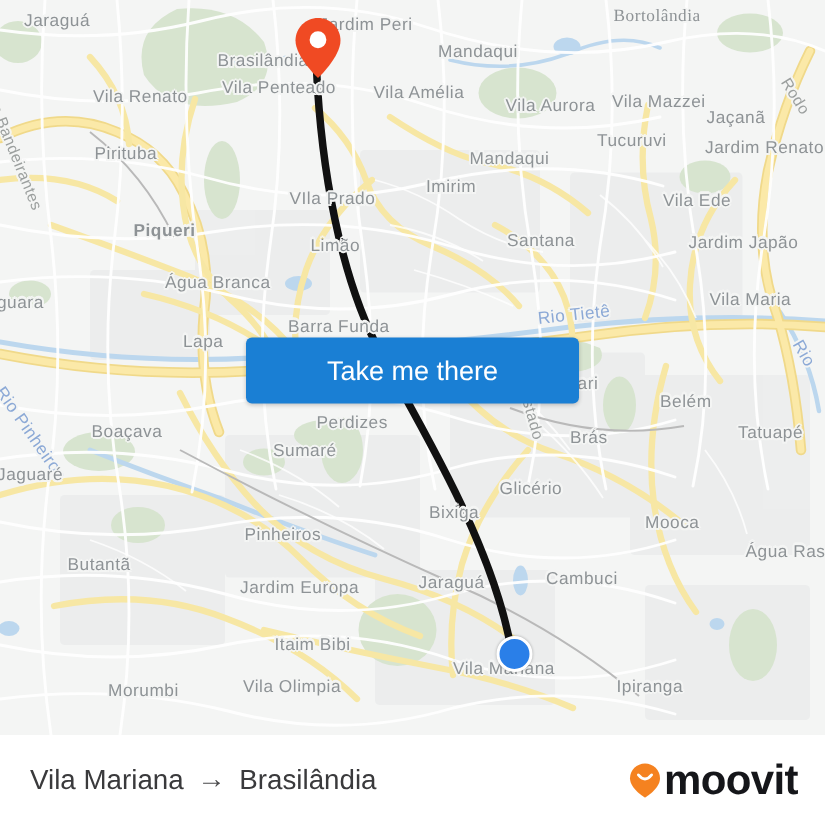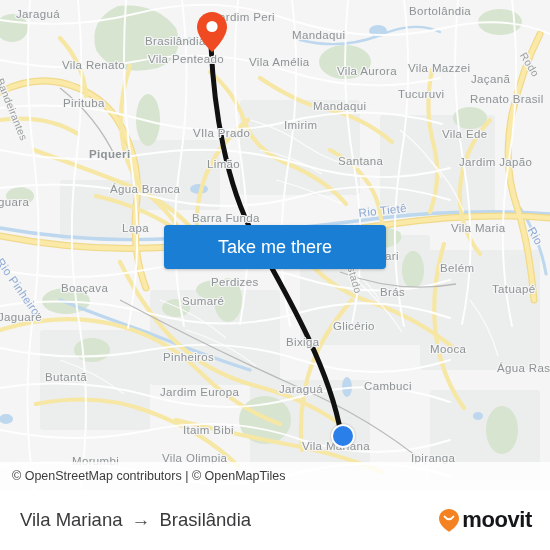--- a/index.html
+++ b/index.html
@@ -65,21 +65,21 @@
     box-sizing:border-box;padding:0 18px 0 20px;
   }
   #trip{
     display:flex;align-items:center;gap:9px;
     font-size:18.5px;color:#3a3a3c;
     font-family:"Liberation Sans", sans-serif;
   }
   #trip .arrow{font-size:19px;color:#4a4a4c;}
   #brand{display:flex;align-items:center;gap:2px;}
   #brand .word{
-    font-size:22px;font-weight:bold;color:#15161a;letter-spacing:-.4px;
+    font-size:28px;font-weight:bold;color:#15161a;letter-spacing:-.4px;
     font-family:"Liberation Sans", sans-serif;
   }
 </style>
 </head>
 <body>
 
 <div id="app">
 
   <div id="map">
 
@@ -222,44 +222,44 @@
         <path d="M340,272 q58,22 116,12"></path>
         <path d="M60,88 q36,28 56,70"></path>
       </g>
 
       <path d="M341,434 C 330,370 290,300 254,236 C 226,184 214,110 211,46" stroke="#111111" stroke-width="5" fill="none" stroke-linecap="round"></path>
     </svg>
 
     <div id="labels">
         <div class="lbl" style="left: 16px; top: 8px;">Jaraguá</div>
         <div class="lbl" style="left: 213px; top: 11px;">Jardim Peri</div>
-        <div class="lbl" style="left: 409px; top: 5px;">Bortolândia</div>
+        <div class="lbl" style="left: 409px; top: 5px; font-family: Liberation Serif, serif;">Bortolândia</div>
         <div class="lbl" style="left: 292px; top: 29px;">Mandaqui</div>
         <div class="lbl" style="left: 471px; top: 37px; margin-top: 36px;">Jaçanã</div>
         <div class="lbl" style="left: 145px; top: 35px;">Brasilândia</div>
         <div class="lbl" style="left: 148px; top: 53px;">Vila Penteado</div>
         <div class="lbl" style="left: 249px; top: 56px;">Vila Amélia</div>
         <div class="lbl" style="left: 337px; top: 65px;">Vila Aurora</div>
         <div class="lbl" style="left: 408px; top: 62px;">Vila Mazzei</div>
         <div class="lbl" style="left: 62px; top: 59px;">Vila Renato</div>
         <div class="lbl road" style="left: 528px; top: 50px; transform: rotate(58deg); transform-origin: left top;">Rodo</div>
         <div class="lbl road" style="left: -6px; top: 48px; transform: rotate(68deg); transform-origin: left top;">a dos Bandeirantes</div>
         <div class="lbl" style="left: 313px; top: 100px;">Mandaqui</div>
         <div class="lbl" style="left: 398px; top: 88px;">Tucuruvi</div>
-        <div class="lbl" style="left: 470px; top: 93px;">Renato Brasil</div>
+        <div class="lbl" style="left: 470px; top: 93px;">Jardim Renato</div>
         <div class="lbl" style="left: 63px; top: 97px;">Pirituba</div>
         <div class="lbl" style="left: 193px; top: 127px;">VIla Prado</div>
         <div class="lbl" style="left: 284px; top: 119px;">Imirim</div>
         <div class="lbl" style="left: 442px; top: 128px;">Vila Ede</div>
         <div class="lbl" style="left: 89px; top: 148px; font-weight: bold;">Piqueri</div>
         <div class="lbl" style="left: 207px; top: 158px;">Limão</div>
         <div class="lbl" style="left: 338px; top: 155px;">Santana</div>
         <div class="lbl" style="left: 459px; top: 156px;">Jardim Japão</div>
         <div class="lbl" style="left: 110px; top: 183px;">Água Branca</div>
-        <div class="lbl" style="left: 451px; top: 194px; margin-top: 28px;">Vila Maria</div>
+        <div class="lbl" style="left: 473px; top: 194px;">Vila Maria</div>
         <div class="lbl" style="left: -2px; top: 196px;">guara</div>
         <div class="lbl" style="left: 192px; top: 212px;">Barra Funda</div>
         <div class="lbl water" style="left: 358px; top: 207px; transform: rotate(-6deg); transform-origin: left top;">Rio Tietê</div>
         <div class="lbl water" style="left: 536px; top: 225px; transform: rotate(60deg); transform-origin: left top;">Rio</div>
         <div class="lbl" style="left: 122px; top: 222px;">Lapa</div>
         <div class="lbl" style="left: 377px; top: 250px;">Pari</div>
         <div class="lbl water" style="left: 4px; top: 256px; transform: rotate(55deg); transform-origin: left top;">Rio Pinheiros</div>
         <div class="lbl" style="left: 61px; top: 282px;">Boaçava</div>
         <div class="lbl" style="left: 211px; top: 276px;">Perdizes</div>
         <div class="lbl" style="left: 440px; top: 262px;">Belém</div>
@@ -288,23 +288,20 @@
       <path d="M16 2 C7.7 2 1 8.7 1 17 c0 11 15 25 15 25 s15 -14 15 -25 C31 8.7 24.3 2 16 2z" fill="#f04a23"></path>
       <circle cx="16" cy="16.5" r="5.6" fill="#ffffff"></circle>
     </svg>
 
     <div id="origin-dot" style="position:absolute;left:331px;top:424px;width:20px;height:20px;
          border-radius:50%;background:#2a7fe8;border:2.5px solid #ffffff;
          box-shadow:0 0 2px rgba(0,0,0,.3);"></div>
 
     <button id="cta">Take me there</button>
 
-    <div id="attrib">
-      <span>© OpenStreetMap contributors | © OpenMapTiles</span>
-    </div>
   </div>
 
   <div id="footer">
     <div id="trip">
       <span>Vila Mariana</span>
       <span class="arrow">→</span>
       <span>Brasilândia</span>
     </div>
     <div id="brand">
       <svg width="22" height="24" viewBox="0 0 22 24">

